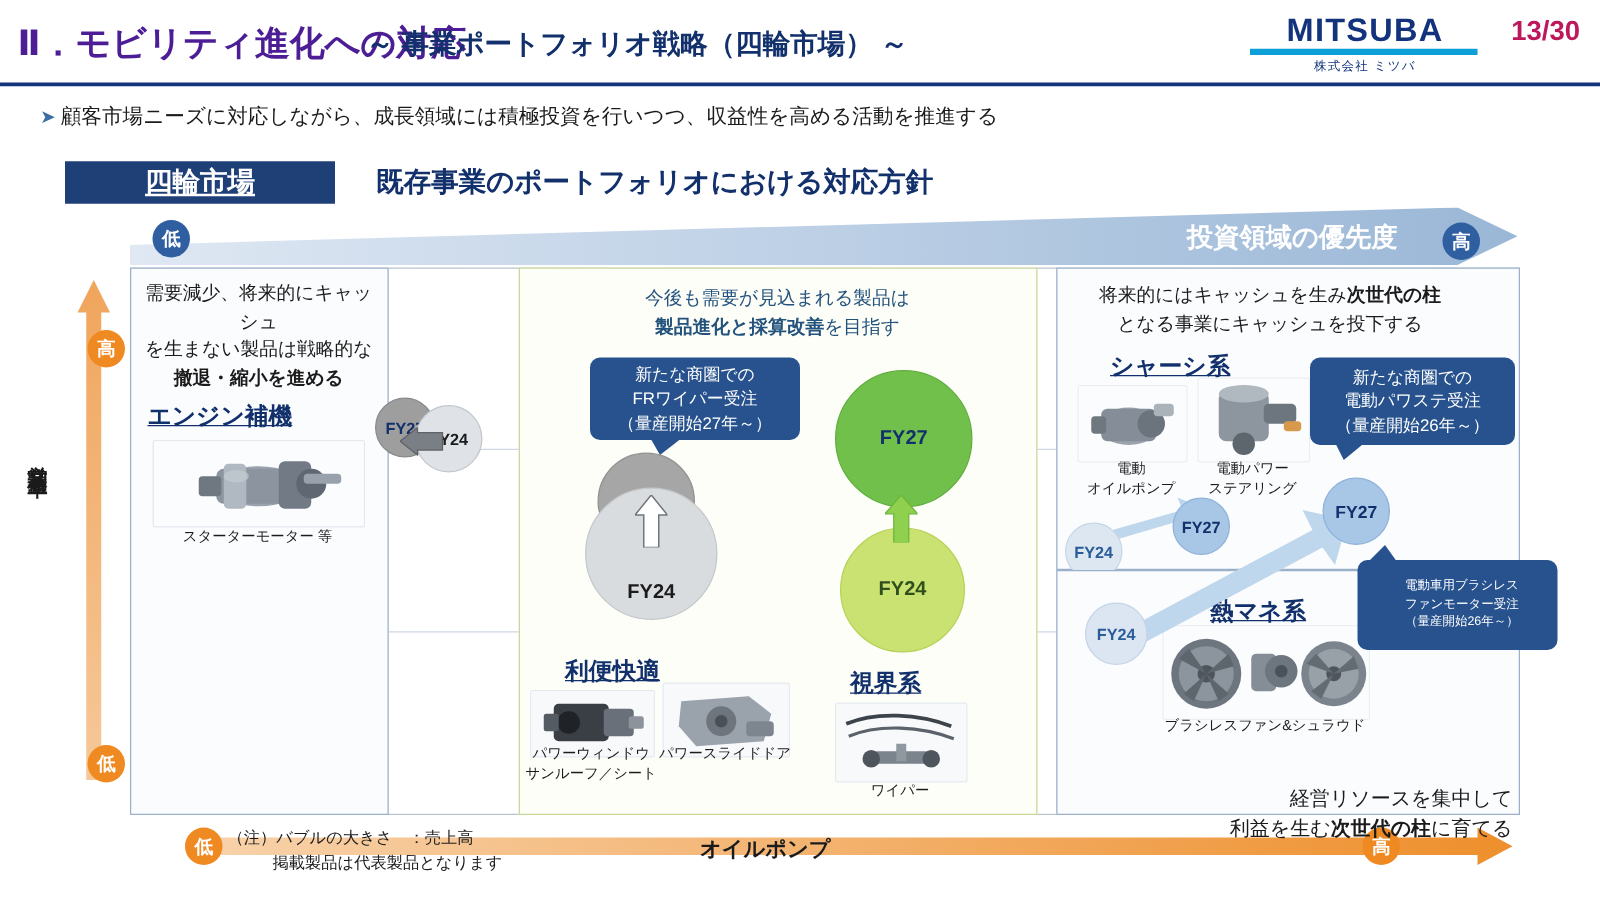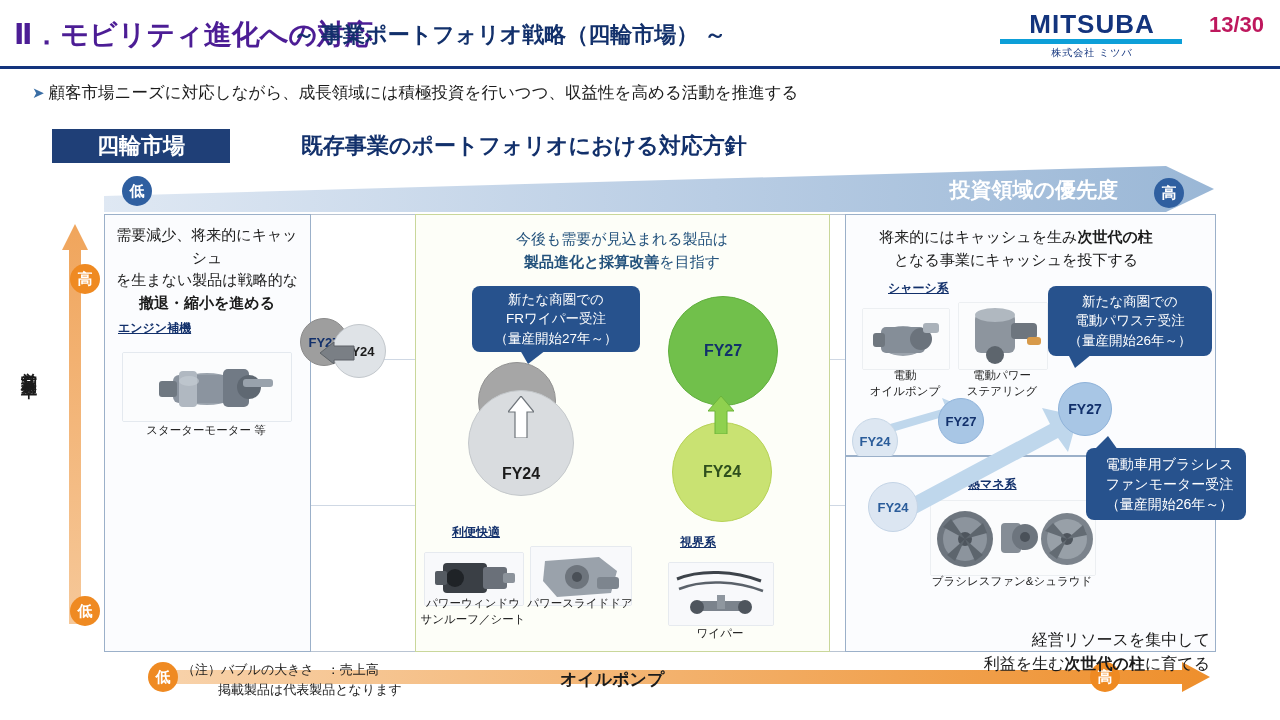--- a/index.html
+++ b/index.html
@@ -37,23 +37,23 @@
   #header-rule{
     position:absolute;left:0;top:66px;width:1280px;height:3px;background:#13347d;
   }
   
   #lead{
     position:absolute;left:32px;top:82px;font-size:16.5px;color:#1b1b1b;white-space:nowrap;
   }
   #lead .arrow{color:#3a6ea5;font-size:15px;margin-right:4px;}
   
   #market-tag{
-    position:absolute;left:52px;top:129px;width:178px;height:34px;
+    position:absolute;left:52px;top:129px;width:216px;height:34px;
     background:#1f3f77;color:#ffffff;font-size:22px;font-weight:bold;
-    display:flex;align-items:center;justify-content:center;
+    display:flex;align-items:center;justify-content:center;text-decoration:underline;
   }
   #policy-title{
     position:absolute;left:272px;top:131px;font-size:22px;font-weight:bold;color:#12306b;white-space:nowrap;margin-left:29px;
   }
   
   #band{position:absolute;left:104px;top:166px;width:1110px;height:46px;}
   #band svg{display:block;}
   #band-label{
     position:absolute;right:96px;top:10px;font-size:21px;font-weight:bold;color:#ffffff;white-space:nowrap;
   }
@@ -102,21 +102,21 @@
   }
   
   .callout{
     position:absolute;background:#27528d;color:#ffffff;border-radius:8px;
     font-size:13.5px;line-height:1.45;text-align:center;
     display:flex;align-items:center;justify-content:center;
     padding:4px 6px;box-sizing:border-box;
   }
   
   .group-title{
-    position:absolute;font-size:12px;font-weight:bold;color:#12306b;
+    position:absolute;font-size:19px;font-weight:bold;color:#12306b;
     text-decoration:underline;white-space:nowrap;
   }
   .cap{
     position:absolute;font-size:11.5px;color:#1b1b1b;text-align:center;line-height:1.35;
   }
   .photo{position:absolute;border-radius:2px;overflow:hidden;}
   
   .warrow{position:absolute;}
 </style>
 </head>
@@ -379,21 +379,21 @@
       <path d="M136 38 L118 52 L126 58 Z" fill="#636b73"></path>
     </g>
   </svg>
 </div>
 <div class="cap" style="left:918px;top:574px;width:188px;">ブラシレスファン&amp;シュラウド</div>
 <div class="panel-text" style="left:850px;top:628px;width:360px;font-size:16px;text-align:right;">
   <div>経営リソースを集中して</div>
   <div><span>利益を生む</span><b>次世代の柱</b><span>に育てる</span></div>
 </div>
 
-<div class="callout" style="left:1086px;top:448px;width:160px;height:72px;flex-direction:column;font-size:14px;padding-left:13px;">
+<div class="callout" style="left:1086px;top:448px;width:160px;height:72px;flex-direction:column;font-size:10px;padding-left:13px;">
   <div>電動車用ブラシレス</div>
   <div>ファンモーター受注</div>
   <div>（量産開始26年～）</div>
 </div>
 <svg class="warrow" style="left:1094px;top:436px;" width="24" height="14" viewBox="0 0 24 14">
   <polygon points="0,14 24,14 14,0" fill="#27528d"></polygon>
 </svg>
 
 <svg class="warrow" style="left:900px;top:400px;" width="190" height="118" viewBox="0 0 190 118">
   <polygon points="0,104 150,24 142,8 178,16 168,52 158,38 12,116" fill="#bfd7ec"></polygon>

